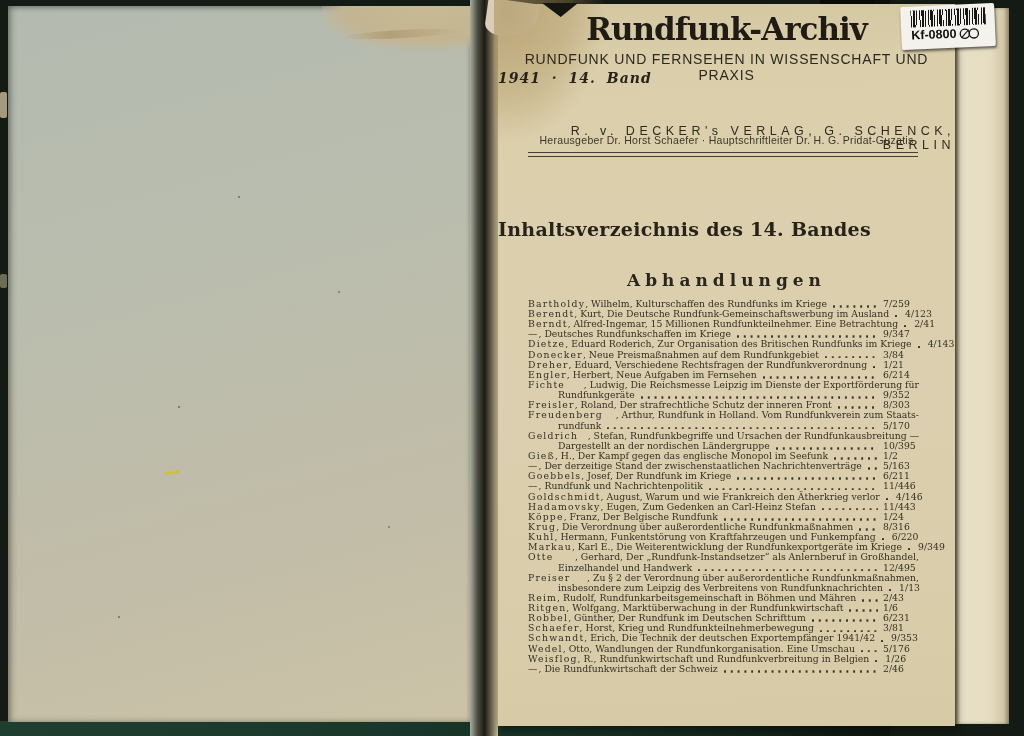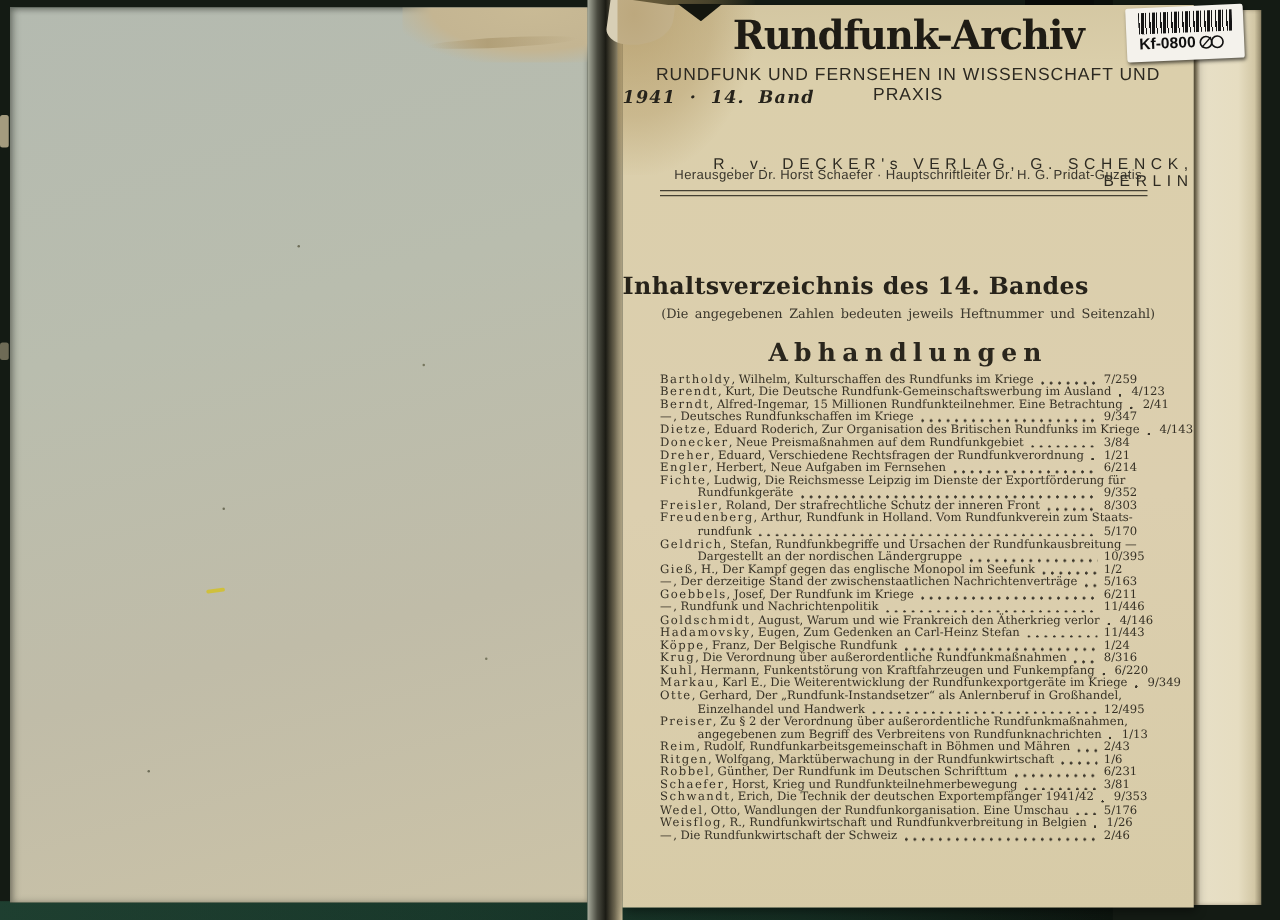--- a/index.html
+++ b/index.html
@@ -62,25 +62,25 @@
   .publisher{position:absolute;top:120px;left:0;right:0;text-align:right;
     font-family:"Liberation Sans", sans-serif;font-size:12.5px;letter-spacing:4.5px;color:#2e2b22;}
   .rule{position:absolute;top:148px;left:30px;right:37px;height:3px;
     border-top:1.5px solid #444033;border-bottom:1.5px solid #444033;}
 
   .toc-title{position:absolute;top:214px;left:0;right:0;text-align:left;
     font-weight:bold;font-size:19px;color:#27231a;letter-spacing:.3px;}
   .toc-note{position:absolute;top:241px;left:0;right:0;text-align:center;
     font-size:10.3px;color:#3b372c;word-spacing:2px;}
   .toc-heading{position:absolute;top:266px;left:0;right:0;text-align:center;
-    font-weight:bold;font-size:20px;letter-spacing:5px;color:#2a261d;}
+    font-weight:bold;font-size:17px;letter-spacing:5px;color:#2a261d;}
 
   #toc-entries{position:absolute;top:295px;left:30px;right:36px;
     font-size:9.3px;color:#353025;}
-  .toc-line{display:flex;align-items:flex-end;height:10.15px;line-height:10.3px;white-space:nowrap;}
+  .toc-line{display:flex;align-items:flex-end;height:10.15px;line-height:10.3px;white-space:nowrap;justify-content:space-between;}
   .toc-cont .toc-text{padding-left:30px;}
   .toc-author{letter-spacing:1.2px;flex:none;}
   .toc-text{flex:none;}
   .toc-dots{flex:1 1 auto;min-width:5px;height:2.6px;align-self:flex-end;margin:0 5px 1.5px 6px;
     background-image:radial-gradient(circle at 1px 1.3px,#3a352a 0.9px,rgba(0,0,0,0) 1.2px);
     background-size:6.8px 2.6px;background-repeat:repeat-x;background-position:left bottom;}
   .toc-ref{flex:none;width:36px;text-align:left;}
 
   
   .sticker{position:absolute;left:901px;top:5px;width:94px;height:43px;background:#f4f2ec;
@@ -117,21 +117,20 @@
     <div class="notch"></div>
 
     <h1 class="masthead">Rundfunk-Archiv</h1>
     <div class="subtitle">RUNDFUNK UND FERNSEHEN IN WISSENSCHAFT UND PRAXIS</div>
     <div class="volume">1941 · 14. Band</div>
     <div class="editors">Herausgeber Dr. Horst Schaefer · Hauptschriftleiter Dr. H. G. Pridat-Guzatis</div>
     <div class="publisher">R. v. DECKER's VERLAG, G. SCHENCK, BERLIN</div>
     <div class="rule"></div>
 
     <div class="toc-title">Inhaltsverzeichnis des 14. Bandes</div>
-    <div class="toc-note">(Die angegebenen Zahlen bedeuten jeweils Heftnummer und Seitenzahl)</div>
     <div class="toc-heading">Abhandlungen</div>
 
     <div id="toc-entries">
         <div class="toc-line">
           <span class="toc-author">Bartholdy</span>
           <span class="toc-text">, Wilhelm, Kulturschaffen des Rundfunks im Kriege</span>
           <span class="toc-dots"></span>
           <span class="toc-ref">7/259</span>
         </div>
         <div class="toc-line">
@@ -276,21 +275,21 @@
         <div class="toc-line toc-cont">
           <span class="toc-text">Einzelhandel und Handwerk</span>
           <span class="toc-dots"></span>
           <span class="toc-ref">12/495</span>
         </div>
         <div class="toc-line">
           <span class="toc-author">Preiser</span>
           <span class="toc-text">, Zu § 2 der Verordnung über außerordentliche Rundfunkmaßnahmen,</span>
         </div>
         <div class="toc-line toc-cont">
-          <span class="toc-text">angegebenen zum Begriff des Verbreitens von Rundfunknachrichten</span>
+          <span class="toc-text">insbesondere zum Leipzig des Verbreitens von Rundfunknachrichten</span>
           <span class="toc-dots"></span>
           <span class="toc-ref">1/13</span>
         </div>
         <div class="toc-line">
           <span class="toc-author">Reim</span>
           <span class="toc-text">, Rudolf, Rundfunkarbeitsgemeinschaft in Böhmen und Mähren</span>
           <span class="toc-dots"></span>
           <span class="toc-ref">2/43</span>
         </div>
         <div class="toc-line">

